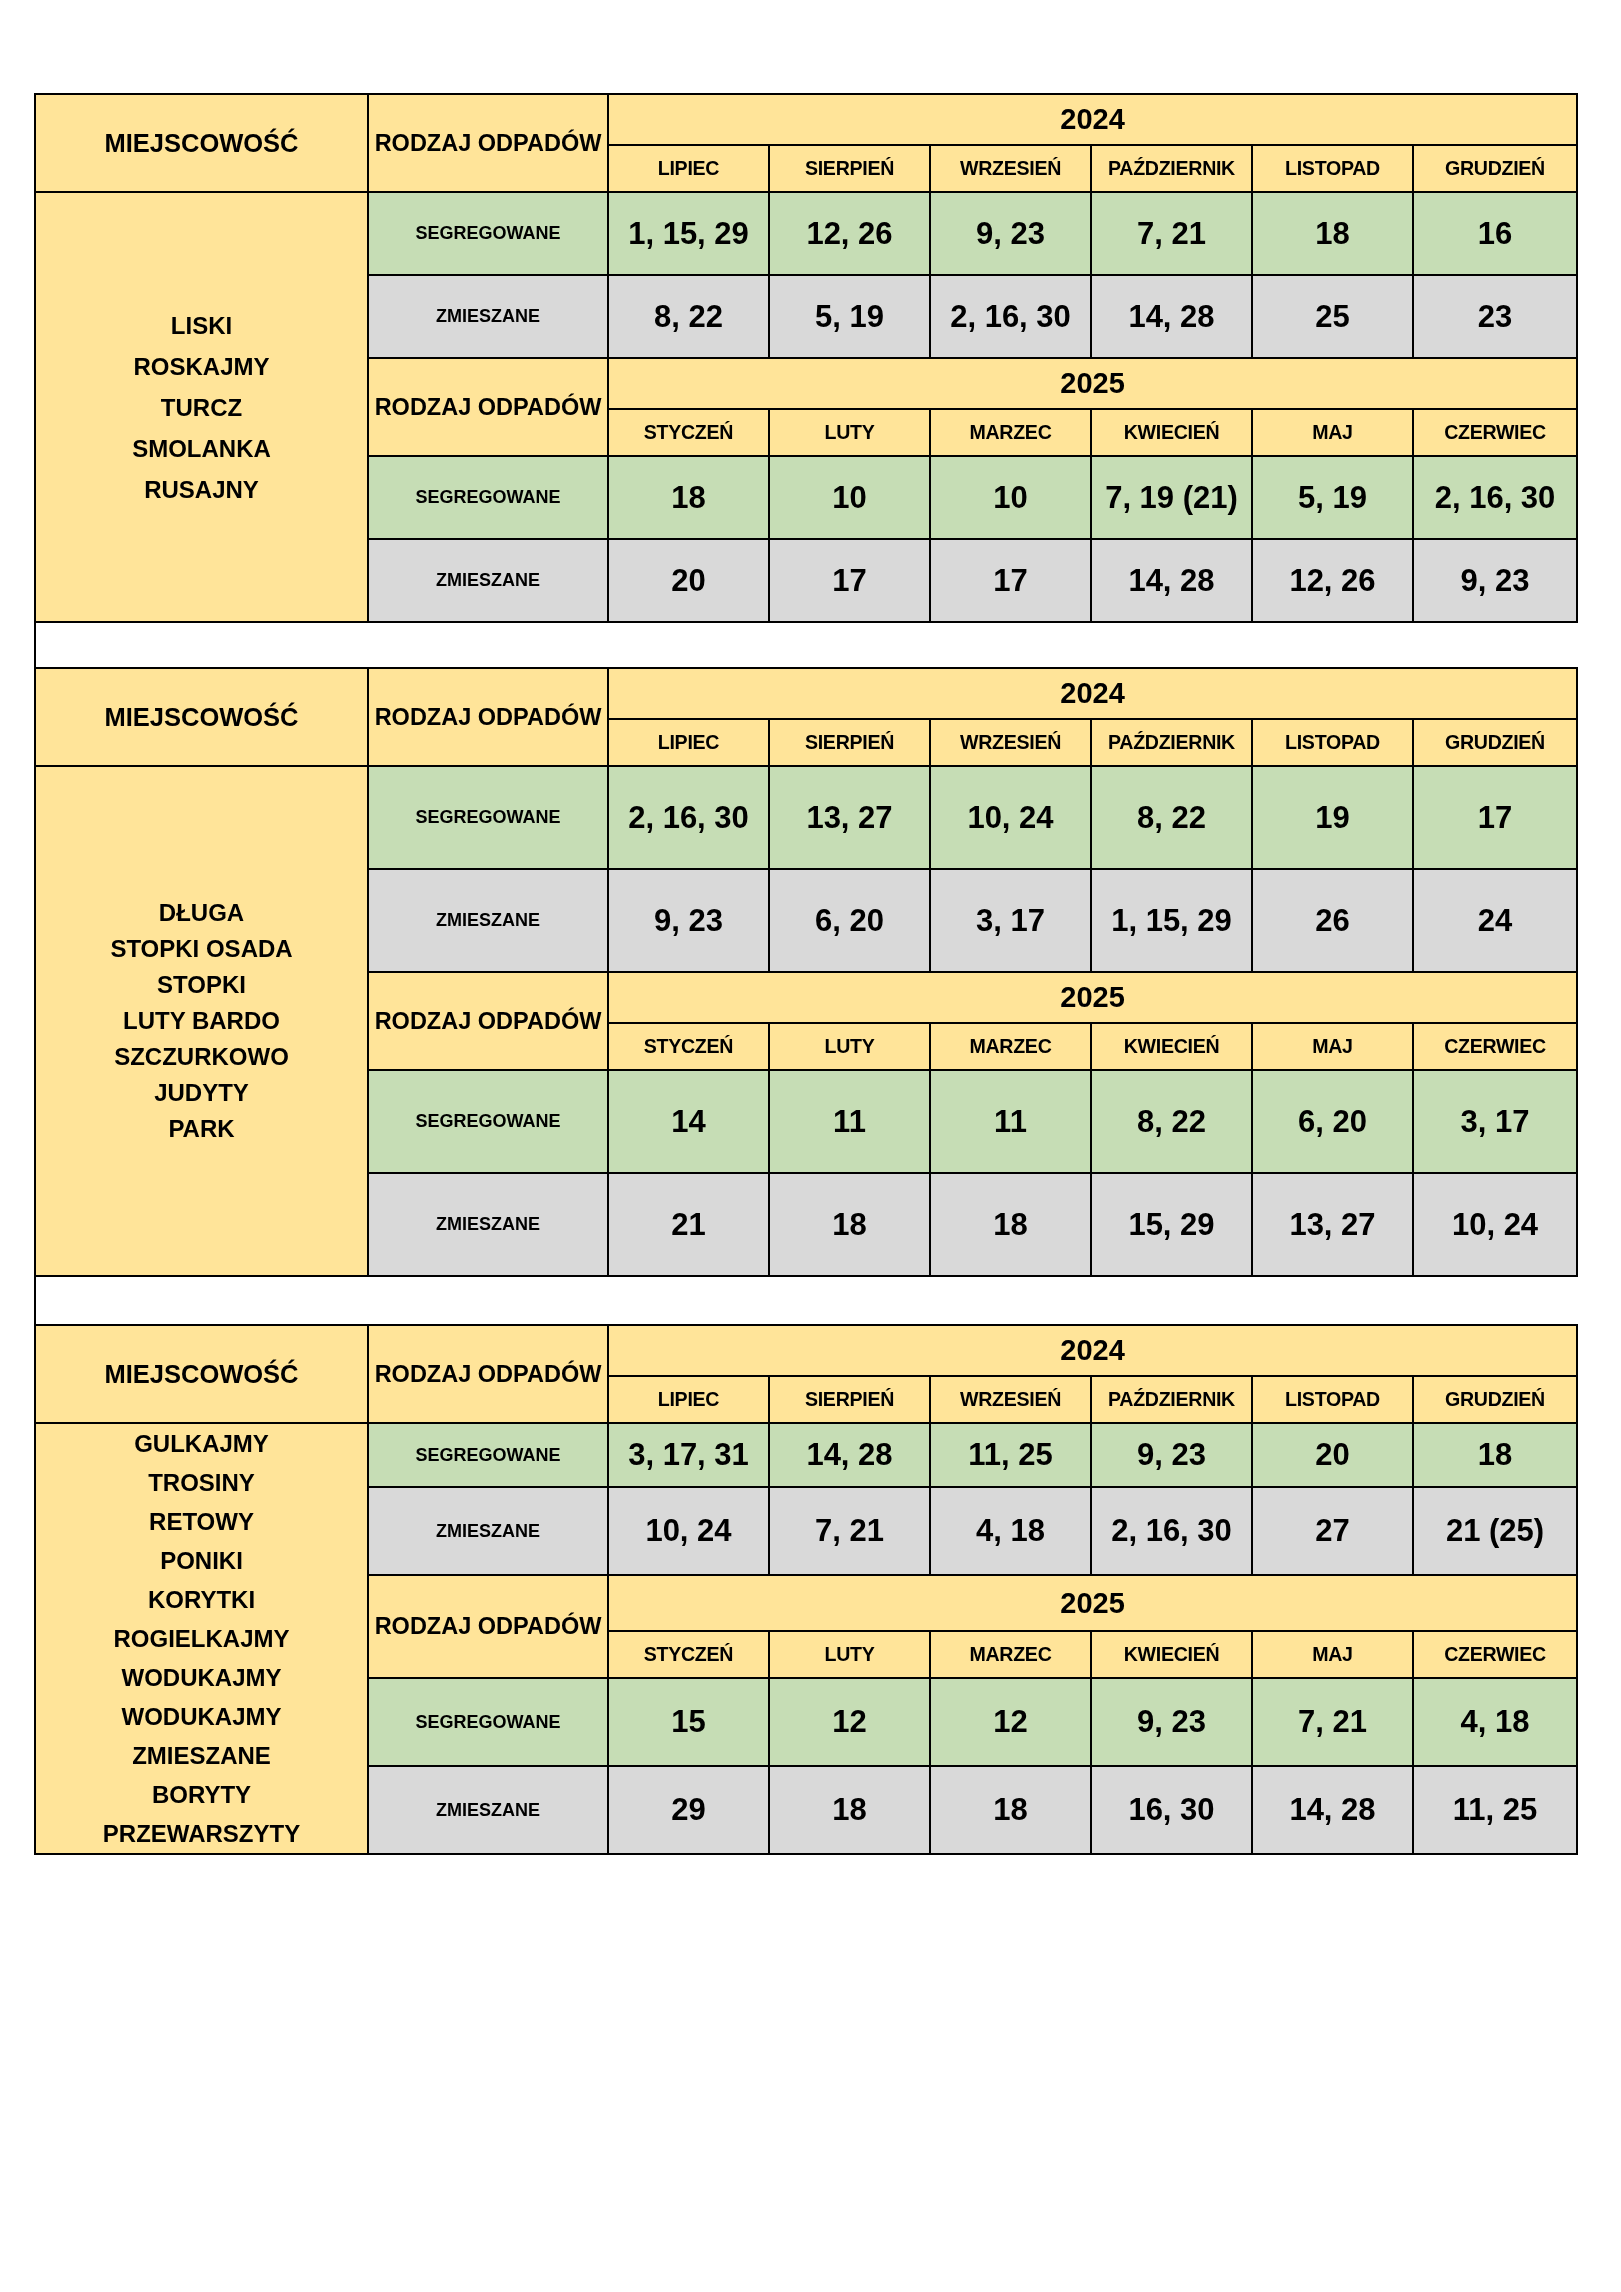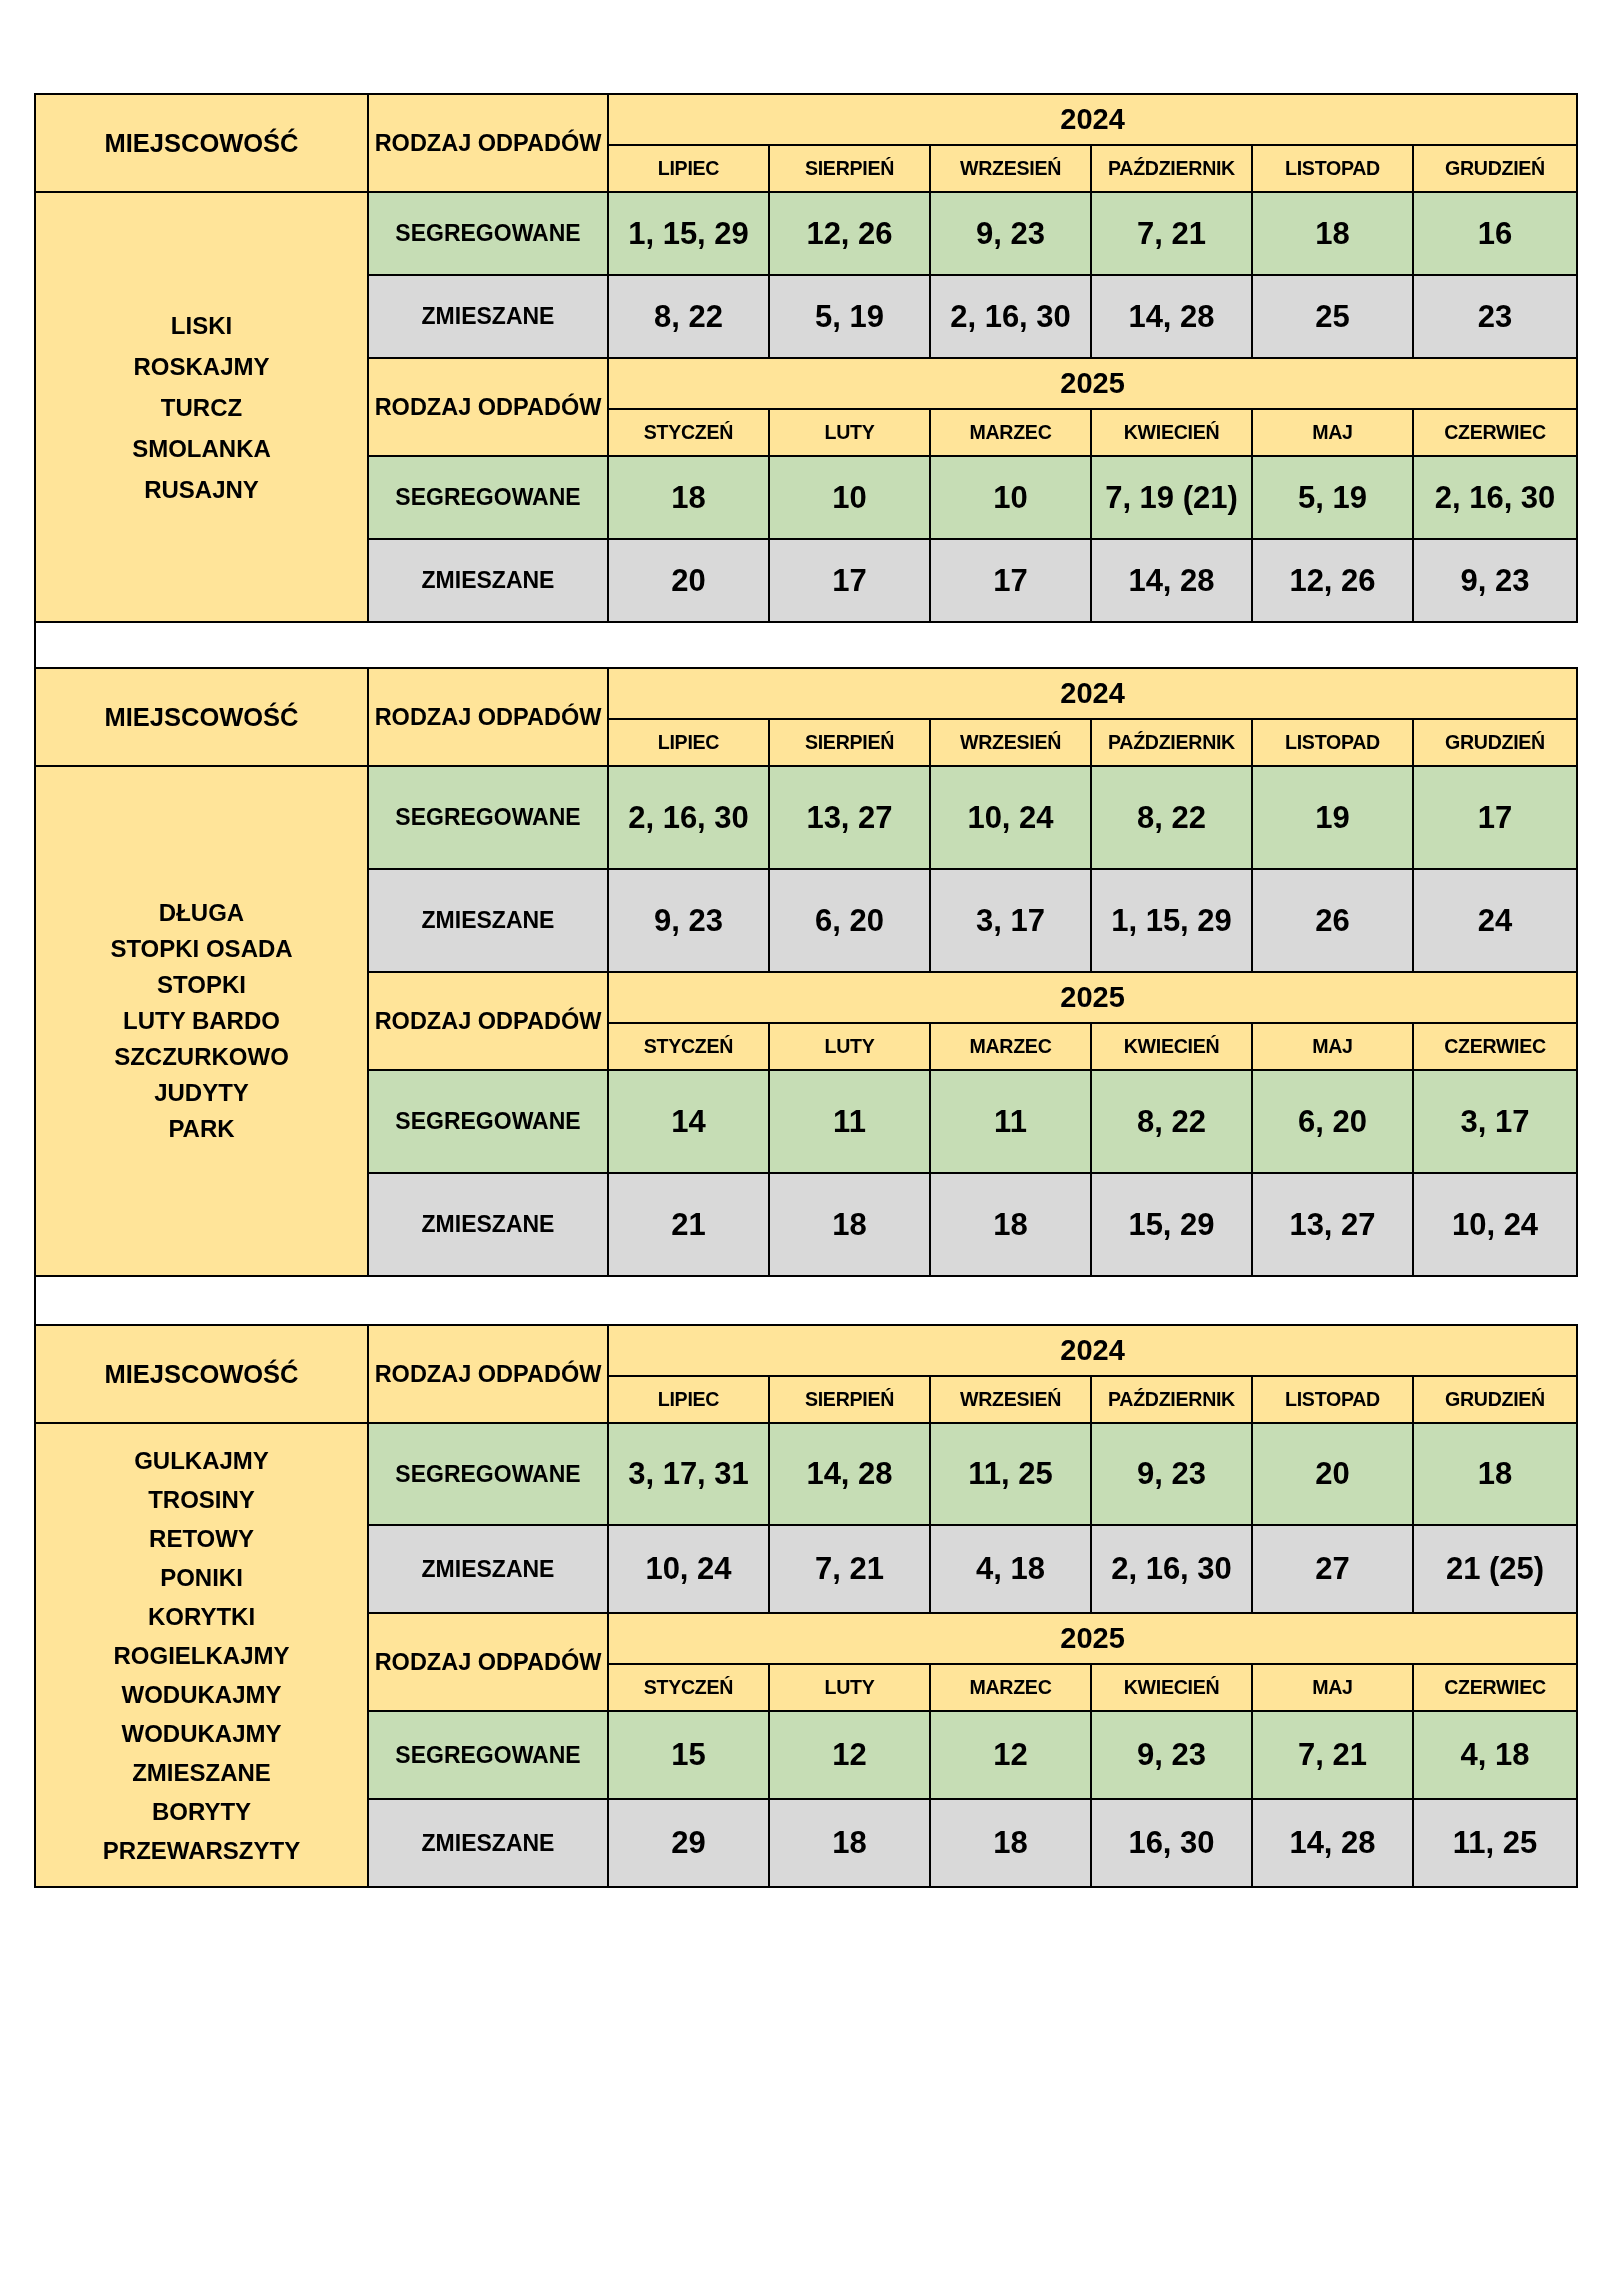--- a/index.html
+++ b/index.html
@@ -26,21 +26,21 @@
     overflow: hidden;
   }
   .hdr   { background: var(--yellow); }
   .green { background: var(--green); }
   .gray  { background: var(--gray); }
 
   .head-label   { font-size: 25.5px; }
   .rodzaj-label { font-size: 23.5px; white-space: nowrap; }
   .year         { font-size: 29px; }
   .month        { font-size: 19.6px; letter-spacing: -0.3px; white-space: nowrap; margin-top: 46px; }
-  .rowlabel     { font-size: 23px; white-space: nowrap; }
+  .rowlabel     { font-size: 18px; white-space: nowrap; }
   .data         { font-size: 31px; white-space: nowrap; }
   .localities   { font-size: 24px; }
 
   .spacer { border-left: 2.9px solid #000; width: 1541px; }
 </style>
 </head>
 <body>
 
 <div id="sheet" style="--yellow: #FFE499; --green: #C6DDB5; --gray: #D9D9D9;">
     <table class="sched">
@@ -229,21 +229,21 @@
           <td class="cell hdr year" colspan="6">2024</td>
         </tr>
         <tr style="height:47px">
           <td class="cell hdr month">LIPIEC</td>
           <td class="cell hdr month">SIERPIEŃ</td>
           <td class="cell hdr month">WRZESIEŃ</td>
           <td class="cell hdr month">PAŹDZIERNIK</td>
           <td class="cell hdr month">LISTOPAD</td>
           <td class="cell hdr month">GRUDZIEŃ</td>
         </tr>
-        <tr style="height:102px">
+        <tr style="height:64px">
           <td class="cell hdr localities" rowspan="6" style="line-height: 39px;">
             <div>GULKAJMY</div>
             <div>TROSINY</div>
             <div>RETOWY</div>
             <div>PONIKI</div>
             <div>KORYTKI</div>
             <div>ROGIELKAJMY</div>
             <div>WODUKAJMY</div>
             <div>WODUKAJMY</div>
             <div>ZMIESZANE</div>

